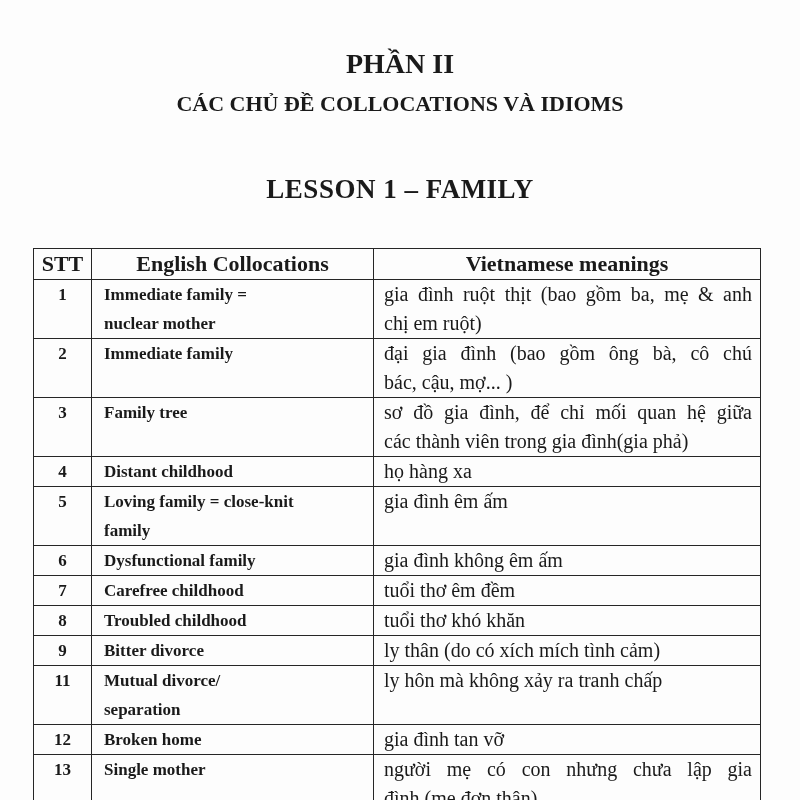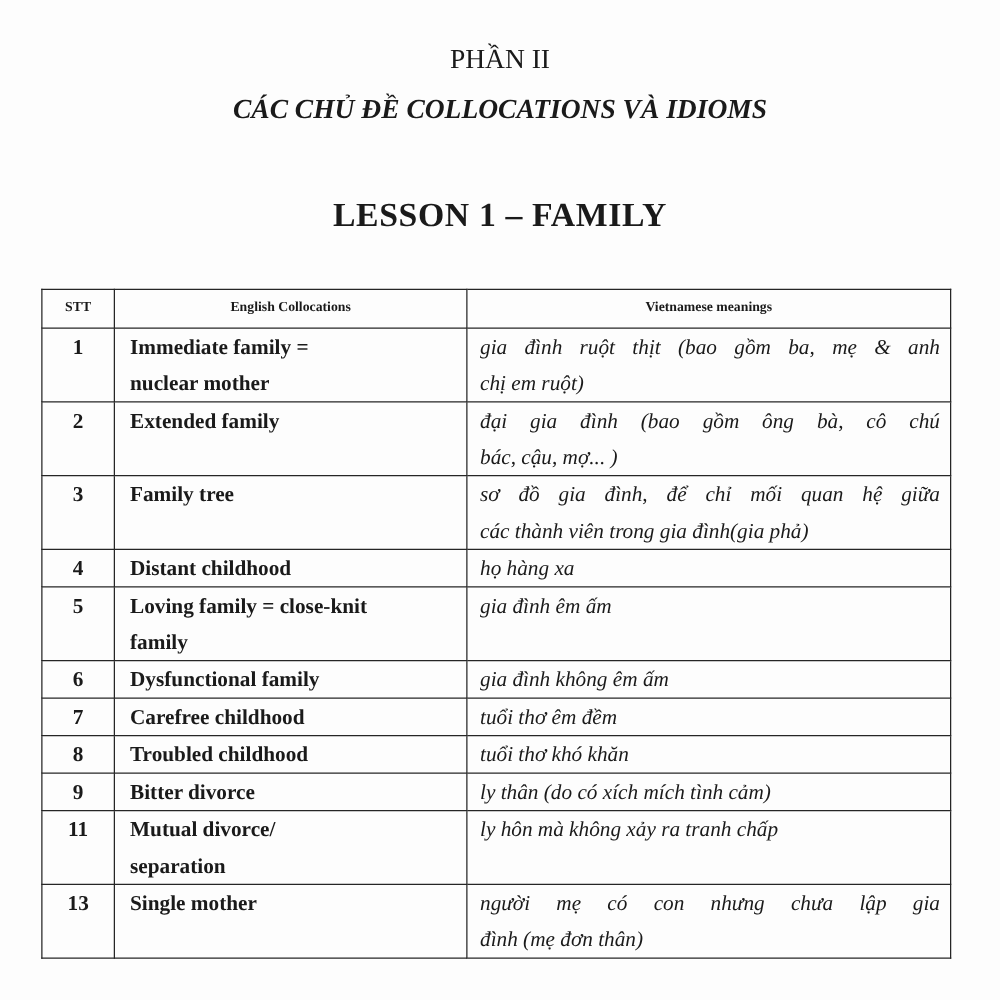--- a/index.html
+++ b/index.html
@@ -5,60 +5,59 @@
   html, body { margin: 0; padding: 0; }
   body {
     width: 800px; height: 800px;
     background: #fdfdfd;
     overflow: hidden;
     font-family: "Liberation Serif", "DejaVu Serif", serif;
     color: #1a1a1a;
     -webkit-font-smoothing: antialiased;
   }
   .titles { text-align: center; }
-  .t1 { font-size: 22px; line-height: 28px; font-weight: 400; margin-top: 33px; }
-  .t2 { font-size: 22px; line-height: 28px; font-weight: 700; margin-top: 12px; font-style: italic; }
+  .t1 { font-size: 28px; line-height: 28px; font-weight: 700; margin-top: 50px; }
+  .t2 { font-size: 22px; line-height: 28px; font-weight: 700; margin-top: 12px; }
   .t3 { font-size: 27px; line-height: 34px; font-weight: 700; margin-top: 54px; letter-spacing: 0.5px; }
 
   table.colloc {
     border-collapse: collapse;
     table-layout: fixed;
     margin: 42px 0 0 33px;
   }
   .colloc th, .colloc td {
     border: 1.6px solid #262626;
     vertical-align: top;
     padding: 0;
     line-height: 29px;
   }
   .colloc th {
-    font-size: 11px;
+    font-size: 22px;
     font-weight: 700;
     text-align: center;
     height: 30px;
   }
   td.stt {
     font-size: 17px;
     font-weight: 700;
     text-align: center;
   }
   td.eng {
     font-size: 17px;
     font-weight: 700;
     text-align: left;
     padding-left: 12px;
     padding-right: 6px;
     margin-top: 36px;
   }
   td.viet {
-    font-size: 17px;
+    font-size: 20px;
     font-weight: 400;
     padding-left: 10px;
     padding-right: 8px;
-    font-style: italic;
   }
   .line { display: block; }
   .stretch { text-align: justify; text-align-last: justify; }
 </style>
 </head>
 <body>
 
 <div class="titles">
   <div class="t1">PHẦN II</div>
   <div class="t2">CÁC CHỦ ĐỀ COLLOCATIONS VÀ IDIOMS</div>
@@ -85,21 +84,21 @@
           <div class="line">Immediate family =</div>
           <div class="line">nuclear mother</div>
         </td>
         <td class="viet">
           <div class="line stretch">gia đình ruột thịt (bao gồm ba, mẹ &amp; anh</div>
           <div class="line">chị em ruột)</div>
         </td>
       </tr>
       <tr>
         <td class="stt">2</td>
-        <td class="eng">Extended family</td>
+        <td class="eng">Immediate family</td>
         <td class="viet">
           <div class="line stretch">đại gia đình (bao gồm ông bà, cô chú</div>
           <div class="line">bác, cậu, mợ... )</div>
         </td>
       </tr>
       <tr>
         <td class="stt">3</td>
         <td class="eng">Family tree</td>
         <td class="viet">
           <div class="line stretch">sơ đồ gia đình, để chỉ mối quan hệ giữa</div>
@@ -141,20 +140,25 @@
       </tr>
       <tr>
         <td class="stt">11</td>
         <td class="eng">
           <div class="line">Mutual divorce/</div>
           <div class="line">separation</div>
         </td>
         <td class="viet">ly hôn mà không xảy ra tranh chấp</td>
       </tr>
       <tr>
+        <td class="stt">12</td>
+        <td class="eng">Broken home</td>
+        <td class="viet">gia đình tan vỡ</td>
+      </tr>
+      <tr>
         <td class="stt">13</td>
         <td class="eng">Single mother</td>
         <td class="viet">
           <div class="line stretch">người mẹ có con nhưng chưa lập gia</div>
           <div class="line">đình (mẹ đơn thân)</div>
         </td>
       </tr>
     </tbody>
 </table>
 

